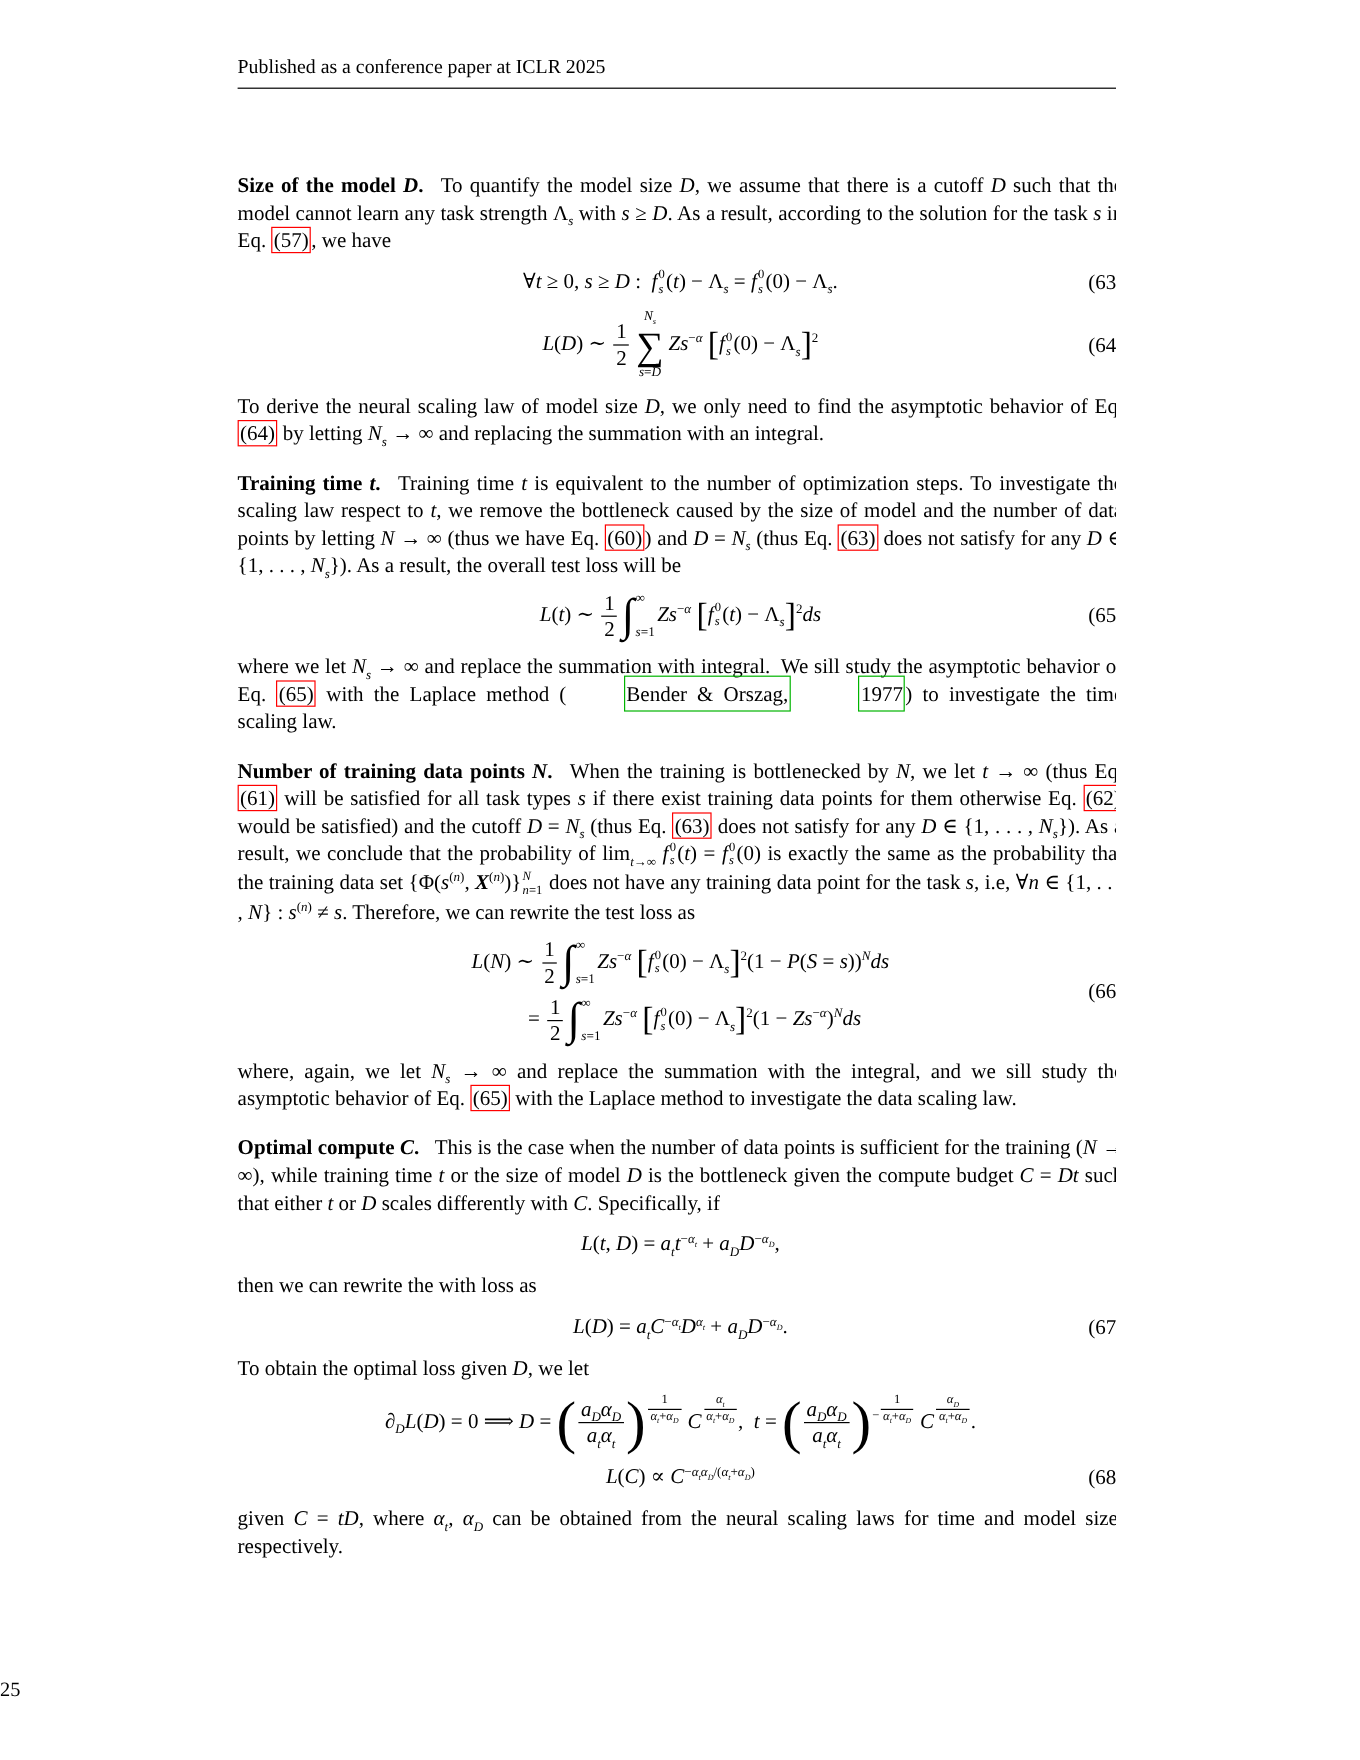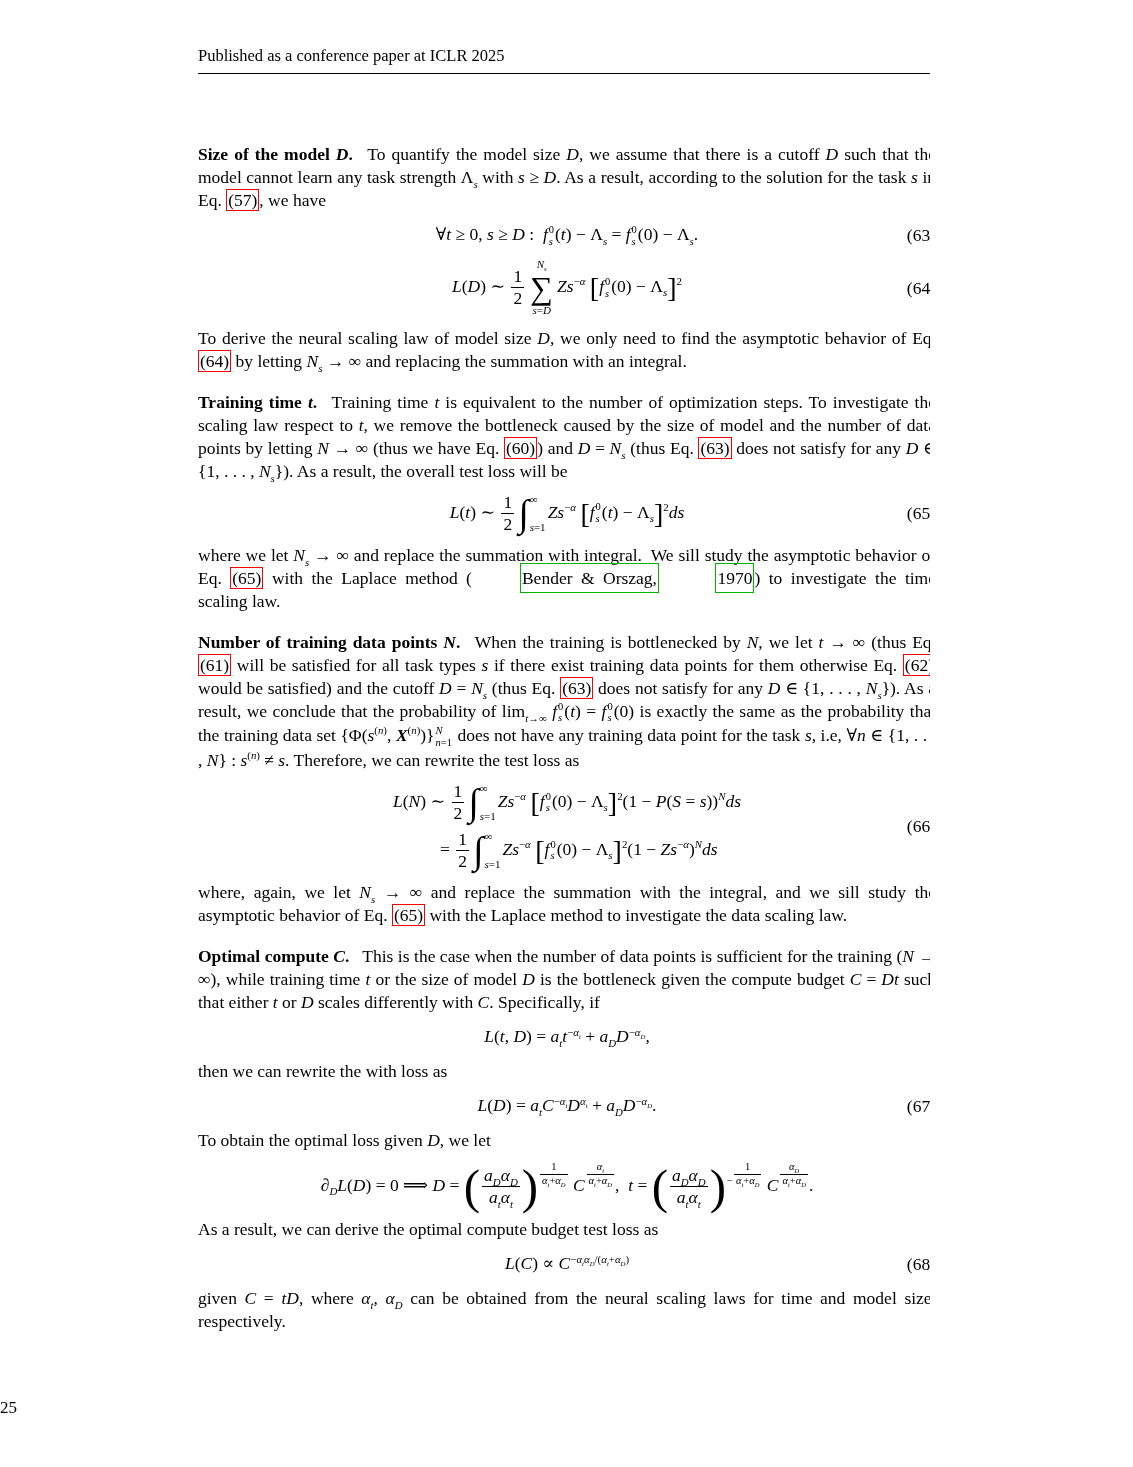--- a/index.html
+++ b/index.html
@@ -83,21 +83,21 @@
               <span>∞</span>
               <span><i>s</i>=1</span>
             </span>
           </span><i>Zs</i><sup>−<i>α</i></sup> <span class="bb">[</span><i>f</i><span class="ss">
             <span>0</span>
             <span><i>s</i></span>
           </span>(<i>t</i>) − Λ<sub><i>s</i></sub><span class="bb">]</span><sup>2</sup><i>ds</i></span>
       <span class="eqnum">(65)</span>
     </div>
 
-    <p class="para">where we let <i>N</i><sub><i>s</i></sub> → ∞ and replace the summation with integral. We sill study the asymptotic behavior of Eq. <span class="rbox">(65)</span> with the Laplace method (<span class="gbox">Bender &amp; Orszag,</span> <span class="gbox">1970</span>) to investigate the time scaling law.</p>
+    <p class="para">where we let <i>N</i><sub><i>s</i></sub> → ∞ and replace the summation with integral. We sill study the asymptotic behavior of Eq. <span class="rbox">(65)</span> with the Laplace method (<span class="gbox">Bender &amp; Orszag,</span> <span class="gbox">1977</span>) to investigate the time scaling law.</p>
 
     <p class="para sect"><b>Number of training data points <i>N</i>.</b>  When the training is bottlenecked by <i>N</i>, we let <i>t</i> → ∞ (thus Eq. <span class="rbox">(61)</span> will be satisfied for all task types <i>s</i> if there exist training data points for them otherwise Eq. <span class="rbox">(62)</span> would be satisfied) and the cutoff <i>D</i> = <i>N</i><sub><i>s</i></sub> (thus Eq. <span class="rbox">(63)</span> does not satisfy for any <i>D</i> ∈ {1, . . . , <i>N</i><sub><i>s</i></sub>}). As a result, we conclude that the probability of lim<sub><i>t</i>→∞</sub> <i>f</i><span class="ss">
           <span>0</span>
           <span><i>s</i></span>
         </span>(<i>t</i>) = <i>f</i><span class="ss">
           <span>0</span>
           <span><i>s</i></span>
         </span>(0) is exactly the same as the probability that the training data set {Φ(<i>s</i><sup>(<i>n</i>)</sup>, <b><i>X</i></b><sup>(<i>n</i>)</sup>)}<span class="ss">
           <span><i>N</i></span>
           <span><i>n</i>=1</span>
@@ -143,21 +143,20 @@
       <span><i>L</i>(<i>D</i>) = <i>a</i><sub><i>t</i></sub><i>C</i><sup>−<i>α</i><sub><i>t</i></sub></sup><i>D</i><sup><i>α</i><sub><i>t</i></sub></sup> + <i>a</i><sub><i>D</i></sub><i>D</i><sup>−<i>α</i><sub><i>D</i></sub></sup>.</span>
       <span class="eqnum">(67)</span>
     </div>
 
     <p class="para">To obtain the optimal loss given <i>D</i>, we let</p>
 
     <div class="eq">
       <span><i>∂</i><sub><i>D</i></sub><i>L</i>(<i>D</i>) = 0 ⟹ <i>D</i> = <span class="bp">(</span><span class="fr"><span class="fn"><i>a</i><sub><i>D</i></sub><i>α</i><sub><i>D</i></sub></span><span class="fd"><i>a</i><sub><i>t</i></sub><i>α</i><sub><i>t</i></sub></span></span><span class="bp">)</span><span class="exp"><span class="fr"><span class="fn">1</span><span class="fd"><i>α</i><sub><i>t</i></sub>+<i>α</i><sub><i>D</i></sub></span></span></span> <i>C</i><span class="exp"><span class="fr"><span class="fn"><i>α</i><sub><i>t</i></sub></span><span class="fd"><i>α</i><sub><i>t</i></sub>+<i>α</i><sub><i>D</i></sub></span></span></span>, &nbsp;<i>t</i> = <span class="bp">(</span><span class="fr"><span class="fn"><i>a</i><sub><i>D</i></sub><i>α</i><sub><i>D</i></sub></span><span class="fd"><i>a</i><sub><i>t</i></sub><i>α</i><sub><i>t</i></sub></span></span><span class="bp">)</span><span class="exp">−<span class="fr"><span class="fn">1</span><span class="fd"><i>α</i><sub><i>t</i></sub>+<i>α</i><sub><i>D</i></sub></span></span></span> <i>C</i><span class="exp"><span class="fr"><span class="fn"><i>α</i><sub><i>D</i></sub></span><span class="fd"><i>α</i><sub><i>t</i></sub>+<i>α</i><sub><i>D</i></sub></span></span></span>.</span>
     </div>
 
-    <p class="para">As a result, we can derive the optimal compute budget test loss as</p>
 
     <div class="eq">
       <span><i>L</i>(<i>C</i>) ∝ <i>C</i><sup>−<i>α</i><sub><i>t</i></sub><i>α</i><sub><i>D</i></sub>/(<i>α</i><sub><i>t</i></sub>+<i>α</i><sub><i>D</i></sub>)</sup></span>
       <span class="eqnum">(68)</span>
     </div>
 
     <p class="para">given <i>C</i> = <i>tD</i>, where <i>α</i><sub><i>t</i></sub>, <i>α</i><sub><i>D</i></sub> can be obtained from the neural scaling laws for time and model size, respectively.</p>
   </div>
 
   <div class="pagenum">25</div>

